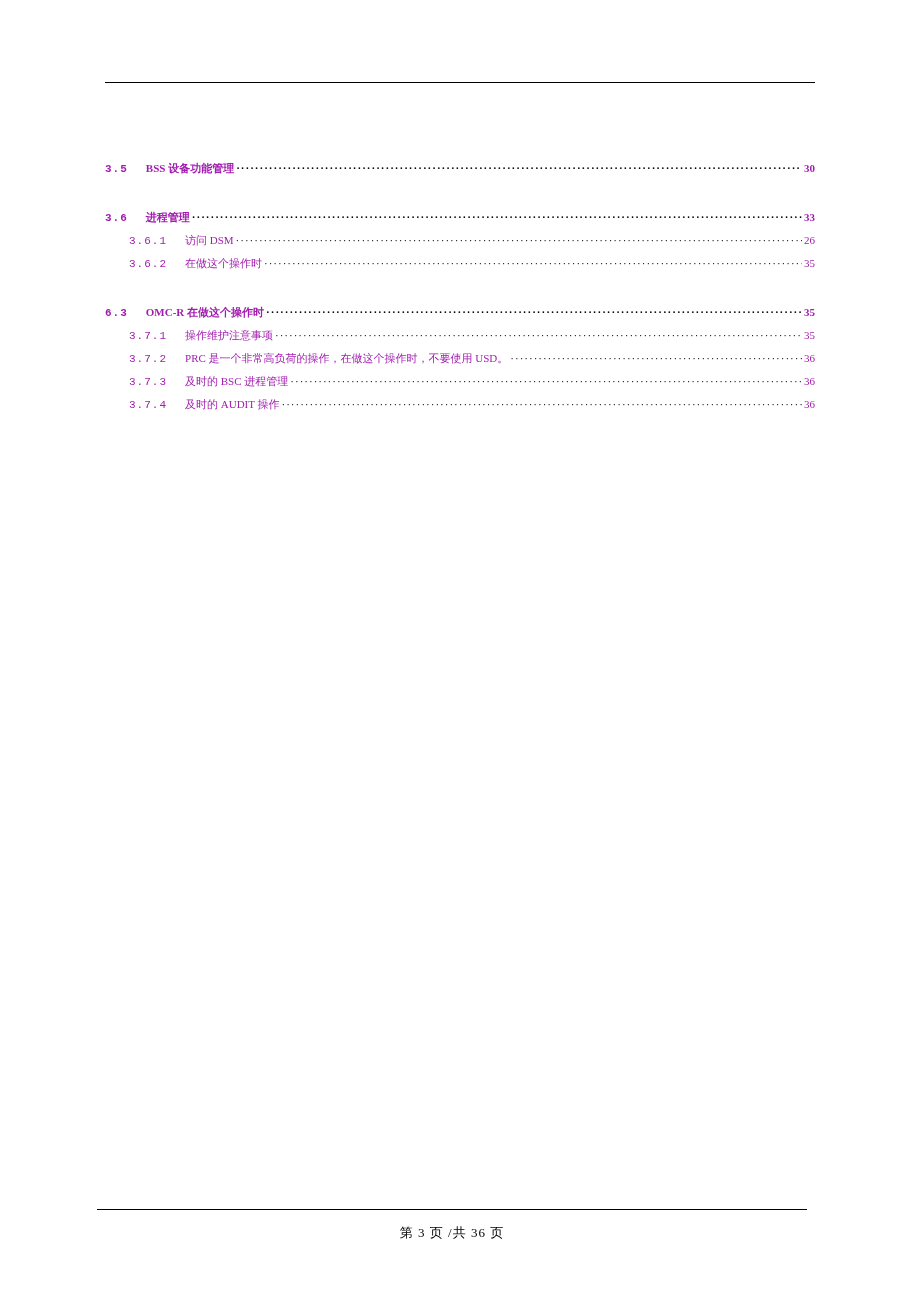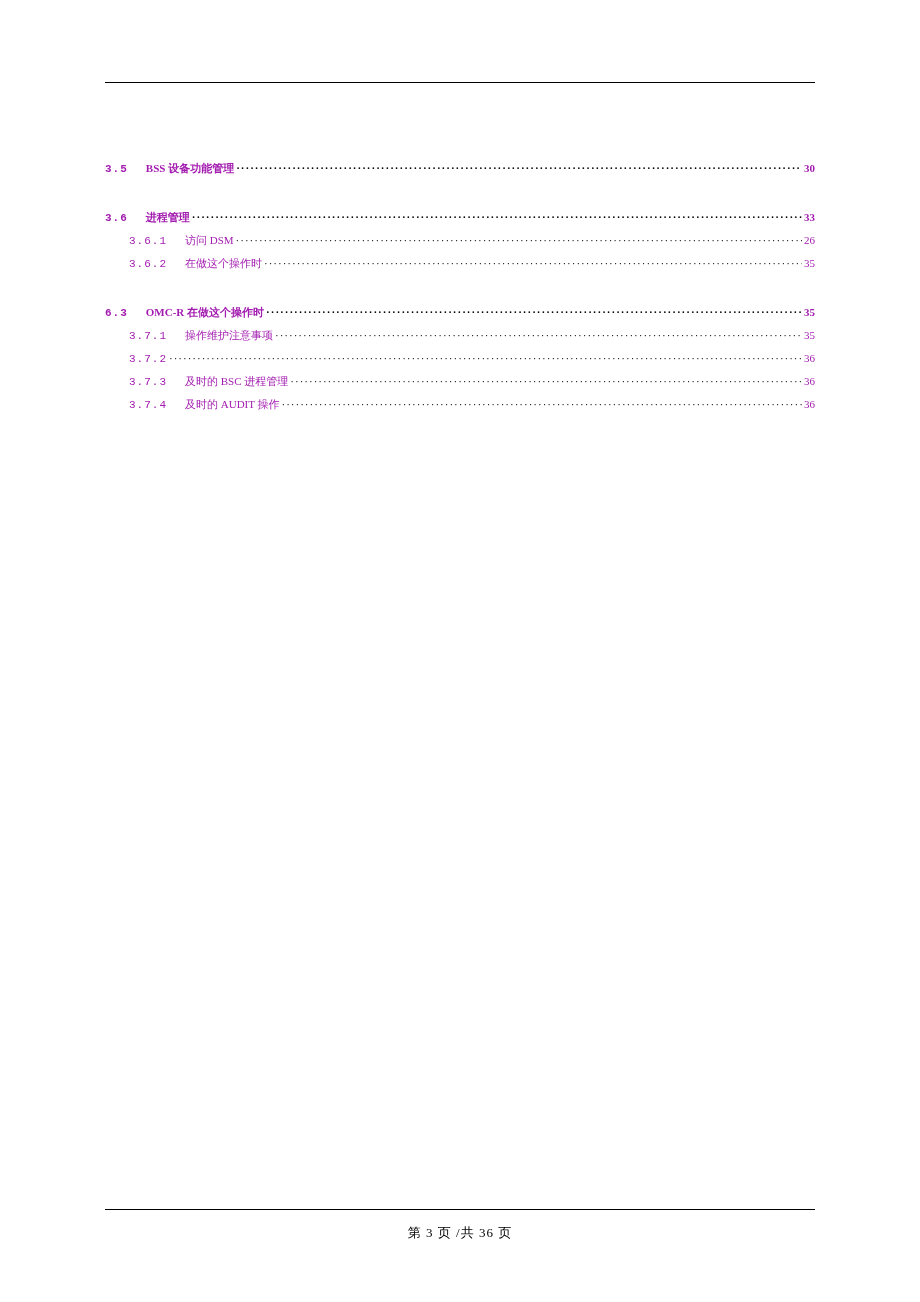--- a/index.html
+++ b/index.html
@@ -63,21 +63,21 @@
     .toc-dots::after {
       content: "···································································································································································································································";
     }
     .toc-page {
       flex-shrink: 0;
       text-align: right;
     }
     .footer-area {
       position: absolute;
       bottom: 60px;
-      left: 105px;
+      left: 97px;
       width: 710px;
     }
     .footer-rule {
       width: 100%;
       border: none;
       border-top: 1px solid #000;
       margin-bottom: 14px;
     }
     .footer-text {
       text-align: center;
@@ -130,20 +130,21 @@
       <span class="toc-page">35</span>
     </div>
     <div class="toc-line sub">
       <span class="toc-number">3.7.1</span>
       <span class="toc-title">操作维护注意事项</span>
       <span class="toc-dots"></span>
       <span class="toc-page">35</span>
     </div>
     <div class="toc-line sub">
       <span class="toc-number">3.7.2</span>
+      <span class="toc-title"> PRC 是一个非常高负荷的操作，在做这个操作时，不要使用 USD。</span>
       <span class="toc-dots"></span>
       <span class="toc-page">36</span>
     </div>
     <div class="toc-line sub">
       <span class="toc-number">3.7.3</span>
       <span class="toc-title">及时的 BSC 进程管理</span>
       <span class="toc-dots"></span>
       <span class="toc-page">36</span>
     </div>
     <div class="toc-line sub">

